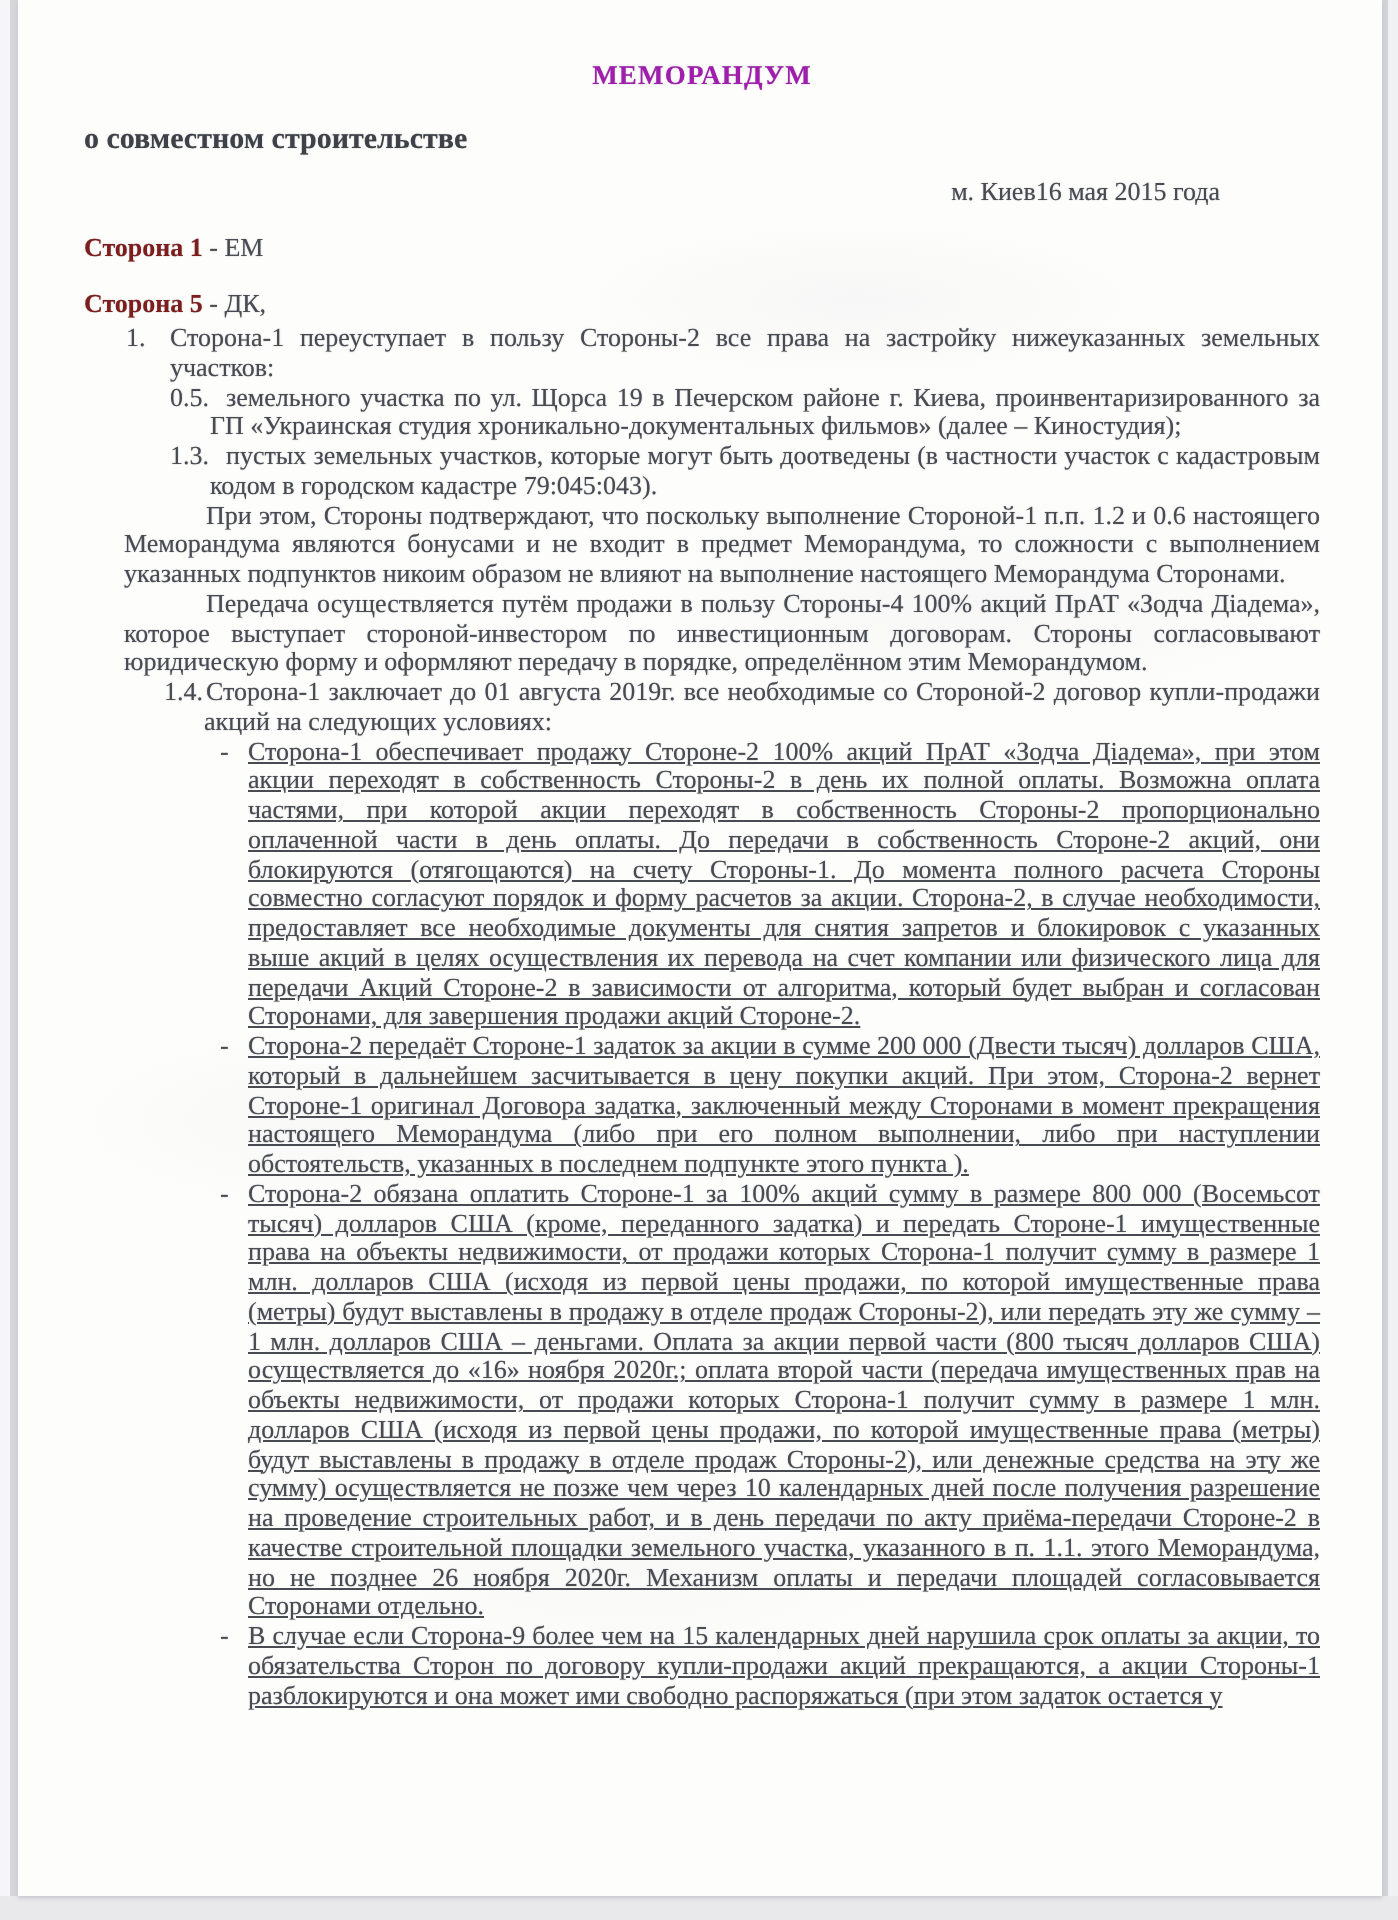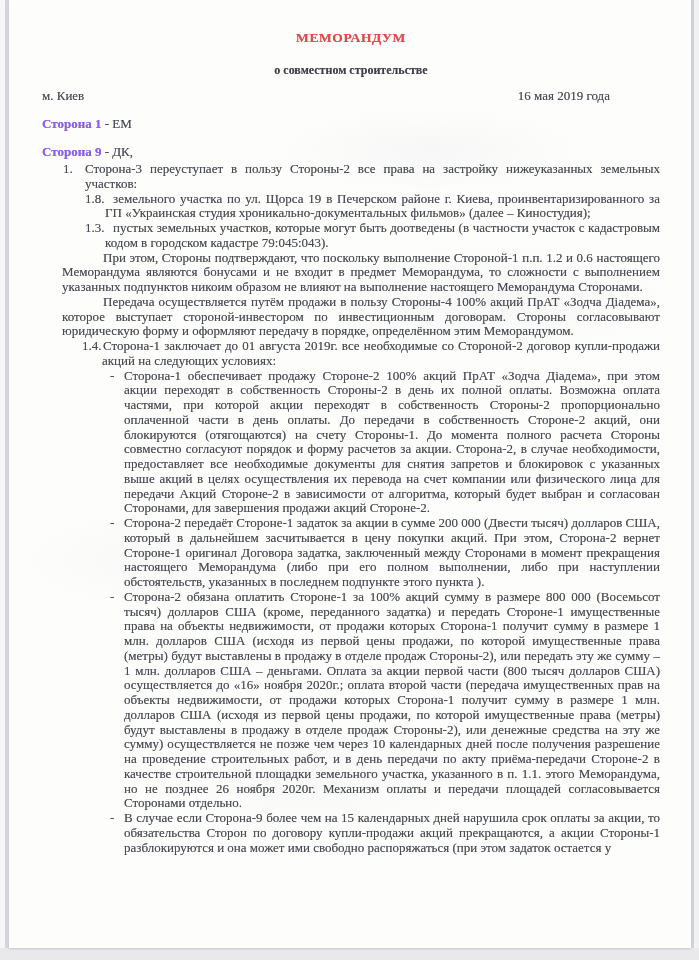--- a/index.html
+++ b/index.html
@@ -33,85 +33,85 @@
       radial-gradient(240px 90px at 300px 780px, rgba(130,135,145,0.04), rgba(130,135,145,0) 70%);
   }
 
   .content {
     position: absolute; left: 33px; top: 0; width: 618px;
     color: #484b52;
     font-size: 13px;
     text-shadow: 0 0 0.6px rgba(72,75,82,0.55);
   }
 
-  .title    { margin-top: 30px; text-align: center; font-weight: bold; font-size: 13.5px; letter-spacing: 0.6px; line-height: 16px; color: #ef4444; }
-  .subtitle { margin-top: 17px; text-align: center; font-weight: bold; font-size: 12px; line-height: 15px; color: #3e4147; }
+  .title    { margin-top: 30px; text-align: center; font-weight: bold; font-size: 13.5px; letter-spacing: 0.6px; line-height: 16px; color: #a21caf; }
+  .subtitle { margin-top: 17px; text-align: left; font-weight: bold; font-size: 15px; line-height: 15px; color: #3e4147; }
 
-  .daterow  { margin-top: 10px; display: flex; justify-content: space-between; line-height: 15px; }
+  .daterow  { margin-top: 10px; display: flex; justify-content: flex-end; line-height: 15px; }
   .daterow .date { margin-right: 50px; }
 
   .party    { margin-top: 13px; line-height: 15px; }
-  .party b  { color: #8b5cf6; }
+  .party b  { color: #7f1d1d; }
 
   .intro    { margin-top: 10px; line-height: 19px; text-align: justify; }
 
   .list     { margin-top: 3px; line-height: 14.75px; }
   .list div { text-align: justify; }
 
   .item1    { padding-left: 43px; text-indent: -22px; }
   .item1 .num { display: inline-block; width: 22px; text-indent: 0; }
 
   .subitem  { padding-left: 63px; text-indent: -20px; }
   .subitem .num { display: inline-block; width: 28px; text-indent: 0; }
 
   .para     { margin-left: 20px; text-indent: 41px; }
 
   .sub14    { padding-left: 60px; text-indent: -20px; }
   .sub14 .num { display: inline-block; width: 21px; text-indent: 0; }
 
-  .bullet   { padding-left: 82px; text-indent: -14px; }
+  .bullet   { padding-left: 82px; text-indent: -14px; text-decoration: underline; }
   .bullet .marker { display: inline-block; width: 14px; text-indent: 0; }
 </style>
 </head>
 <body>
 
 <div class="edge-left-gap"></div>
 <div class="edge-left-line"></div>
 <div class="edge-right-line"></div>
 <div class="edge-bottom"></div>
 
 <div class="page">
   <div class="content">
 
     <div class="title">МЕМОРАНДУМ</div>
     <div class="subtitle">о совместном строительстве</div>
 
     <div class="daterow">
       <span>м. Киев</span>
-      <span class="date">16 мая 2019 года</span>
+      <span class="date">16 мая 2015 года</span>
     </div>
 
     <div class="party">
       <b>Сторона 1</b>
       <span>- ЕМ</span>
     </div>
     <div class="party">
-      <b>Сторона 9</b>
+      <b>Сторона 5</b>
       <span>- ДК,</span>
     </div>
 
 
     <div class="list">
 
       <div class="item1">
-        <span class="num">1.</span><span>Сторона-3 переуступает в пользу Стороны-2 все права на застройку нижеуказанных земельных участков:</span>
+        <span class="num">1.</span><span>Сторона-1 переуступает в пользу Стороны-2 все права на застройку нижеуказанных земельных участков:</span>
       </div>
 
       <div class="subitem">
-        <span class="num">1.8.</span><span>земельного участка по ул. Щорса 19 в Печерском районе г. Киева, проинвентаризированного за ГП «Украинская студия хроникально-документальных фильмов» (далее – Киностудия);</span>
+        <span class="num">0.5.</span><span>земельного участка по ул. Щорса 19 в Печерском районе г. Киева, проинвентаризированного за ГП «Украинская студия хроникально-документальных фильмов» (далее – Киностудия);</span>
       </div>
 
 
       <div class="subitem">
         <span class="num">1.3.</span><span>пустых земельных участков, которые могут быть доотведены (в частности участок с кадастровым кодом в городском кадастре 79:045:043).</span>
       </div>
 
       <div class="para">При этом, Стороны подтверждают, что поскольку выполнение Стороной-1 п.п. 1.2 и 0.6 настоящего Меморандума являются бонусами и не входит в предмет Меморандума, то сложности с выполнением указанных подпунктов никоим образом не влияют на выполнение настоящего Меморандума Сторонами.</div>
       <div class="para">Передача осуществляется путём продажи в пользу Стороны-4 100% акций ПрАТ «Зодча Діадема», которое выступает стороной-инвестором по инвестиционным договорам. Стороны согласовывают юридическую форму и оформляют передачу в порядке, определённом этим Меморандумом.</div>
 

